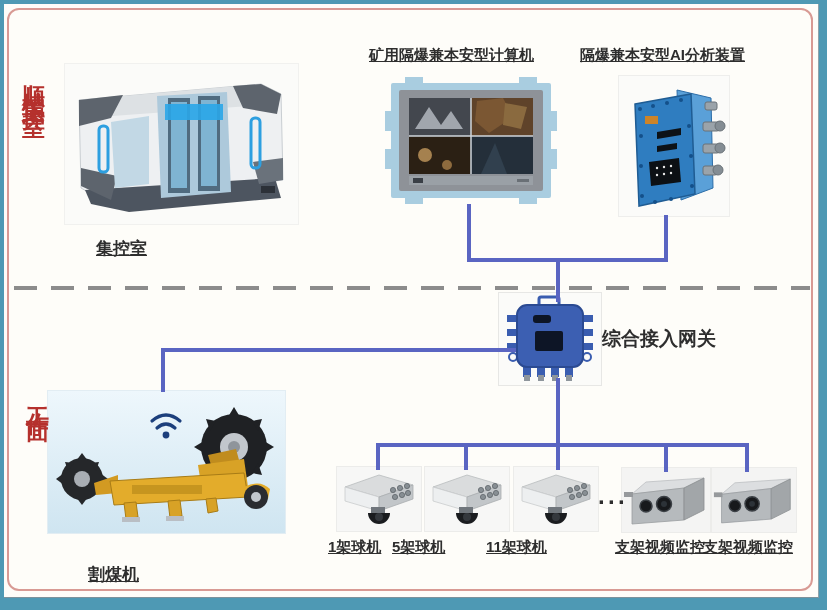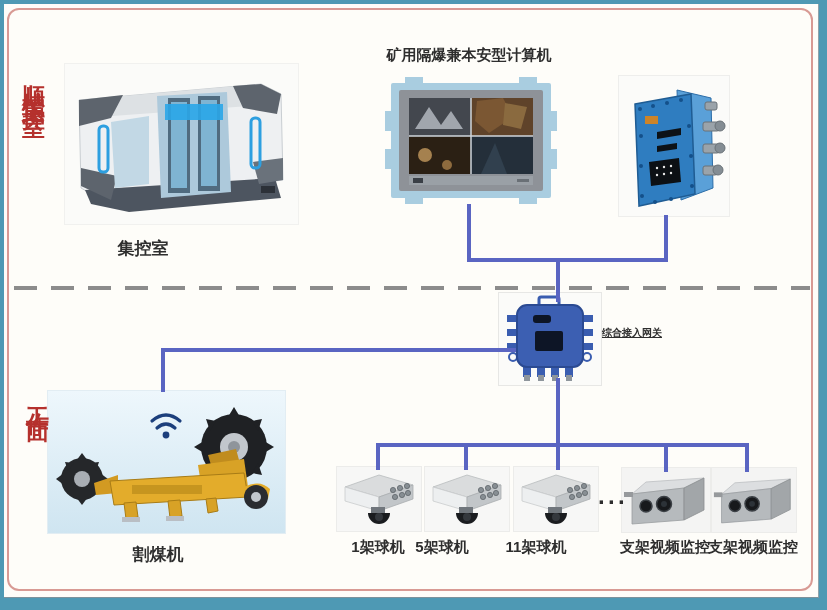--- a/index.html
+++ b/index.html
@@ -7,29 +7,29 @@
   .canvas{position:relative;width:827px;height:610px;background:#4e99b4;overflow:hidden;}
   .page{position:absolute;left:4px;top:4px;right:8px;bottom:12px;background:#fefdf9;
         border-right:1px solid #8fa2aa;border-bottom:1px solid #7d929b;}
   .pink-border{position:absolute;left:7px;top:8px;right:14px;bottom:19px;
         border:2px solid #d89a94;border-radius:12px;pointer-events:none;z-index:1;}
   .dashed-sep{position:absolute;left:14px;top:286px;width:796px;height:4px;z-index:2;
         background:repeating-linear-gradient(90deg,#8c8c8c 0 23px,transparent 23px 37px);}
   .vlabel{position:absolute;color:#b5312d;font-weight:bold;font-size:23px;
         writing-mode:vertical-rl;text-orientation:upright;letter-spacing:7px;z-index:3;}
   .node-label{position:absolute;color:#2e2e2e;font-weight:bold;font-size:15px;
-        text-align:center;z-index:4;white-space:nowrap;}
+        z-index:4;white-space:nowrap;text-decoration:underline;}
   .node-label.big{font-size:17px;}
   .img-card{position:absolute;background:#fbfbf9;border:1px solid #ececea;z-index:2;}
   .img-card svg{display:block;width:100%;height:100%;}
   .line{position:absolute;background:#5a65c2;z-index:5;}
   .ellipsis{position:absolute;left:598px;top:488px;font-size:24px;font-weight:bold;
         color:#2e2e2e;letter-spacing:2px;z-index:4;}
-  .gw-label{position:absolute;left:602px;top:326px;font-size:10px;font-weight:bold;
-        color:#2e2e2e;z-index:4;white-space:nowrap;text-decoration:underline;}
+  .gw-label{position:absolute;left:602px;top:326px;font-size:19px;font-weight:bold;
+        color:#2e2e2e;z-index:4;white-space:nowrap;}
 </style>
 </head>
 <body>
 
 <div class="canvas">
   <div class="page"></div>
   <div class="pink-border"></div>
 
   <div class="vlabel" style="left:19px;top:67px;">顺槽集控室</div>
   <div class="vlabel" style="left:23px;top:388px;">工作面</div>
@@ -50,21 +50,21 @@
       <rect x="133" y="32" width="22" height="95" fill="#3f5a6e" opacity="0.85"></rect>
       <rect x="106" y="38" width="16" height="86" fill="#7fb4d2"></rect>
       <rect x="136" y="36" width="16" height="86" fill="#7fb4d2"></rect>
       <rect x="100" y="40" width="58" height="16" fill="#2aa6e8" opacity="0.9"></rect>
       <polygon points="46,58 84,52 84,120 50,124" fill="#c2d8e5"></polygon>
       <rect x="34" y="62" width="9" height="46" rx="4" fill="none" stroke="#2d9fe0" stroke-width="3"></rect>
       <rect x="186" y="54" width="9" height="50" rx="4" fill="none" stroke="#2d9fe0" stroke-width="3"></rect>
       <rect x="196" y="122" width="14" height="7" fill="#2c3138"></rect>
     </svg>
   </div>
-  <div class="node-label big" style="left:73px;top:237px;width:140px;">集控室</div>
+  <div class="node-label big" style="left:96px;top:237px;width:140px;">集控室</div>
 
   <div class="node-label" style="left:369px;top:46px;width:200px;">矿用隔爆兼本安型计算机</div>
   <div class="img-card" style="left:385px;top:77px;width:172px;height:127px;border:none;background:transparent;">
     <svg viewBox="0 0 172 127">
       <g fill="#a9cde0">
         <rect x="20" y="0" width="18" height="10"></rect>
           <rect x="134" y="0" width="18" height="10"></rect>
         <rect x="20" y="117" width="18" height="10"></rect>
           <rect x="134" y="117" width="18" height="10"></rect>
         <rect x="0" y="34" width="8" height="20"></rect>
@@ -86,20 +86,21 @@
       <rect x="86" y="59" width="62" height="38" fill="#242f3a"></rect>
       <polygon points="96,97 110,66 122,97" fill="#31404e"></polygon>
       <line x1="86" y1="21" x2="86" y2="97" stroke="#cfd6dc" stroke-width="1.5"></line>
       <line x1="24" y1="59" x2="148" y2="59" stroke="#cfd6dc" stroke-width="1.5"></line>
       <rect x="24" y="99" width="124" height="9" fill="#9aa0a6"></rect>
       <rect x="28" y="101" width="10" height="5" fill="#3a3f46"></rect>
       <rect x="132" y="102" width="12" height="3" fill="#6a7076"></rect>
     </svg>
   </div>
 
+  <div class="node-label" style="left:580px;top:46px;width:200px;">隔爆兼本安型AI分析装置</div>
   <div class="img-card" style="left:618px;top:75px;width:110px;height:140px;border-color:#eeeeec;">
     <svg viewBox="0 0 110 140">
       <polygon points="58,14 92,22 94,112 62,124" fill="#5aa0d8" stroke="#2c6da8"></polygon>
       <g fill="#9aa3aa" stroke="#6a7278">
         <rect x="84" y="46" width="16" height="9" rx="2"></rect>
           <circle cx="101" cy="50" r="5" fill="#848d94"></circle>
         <rect x="84" y="68" width="16" height="9" rx="2"></rect>
           <circle cx="101" cy="72" r="5" fill="#848d94"></circle>
         <rect x="84" y="90" width="14" height="9" rx="2"></rect>
           <circle cx="99" cy="94" r="5" fill="#848d94"></circle>
@@ -230,21 +231,21 @@
         <polygon points="76,112 88,111 90,126 78,128"></polygon>
         <polygon points="120,110 132,109 134,125 122,127"></polygon>
         <polygon points="158,108 168,107 170,120 160,122"></polygon>
       </g>
       <g fill="#b9bec4">
         <rect x="74" y="126" width="18" height="5"></rect>
         <rect x="118" y="125" width="18" height="5"></rect>
       </g>
     </svg>
   </div>
-  <div class="node-label big" style="left:88px;top:543px;width:140px;">割煤机</div>
+  <div class="node-label big" style="left:88px;top:563px;width:140px;">割煤机</div>
 
   <div class="img-card" style="left:336px;top:466px;width:84px;height:64px;background:#f7f7f6;">
     <svg viewBox="0 0 84 64">
       <polygon points="8,20 42,8 76,18 42,30" fill="#dadcdd" stroke="#b9bcbe" stroke-width="0.8"></polygon>
       <polygon points="8,20 42,30 42,44 8,34" fill="#edeff0" stroke="#c9cccd" stroke-width="0.8"></polygon>
       <polygon points="42,30 76,18 76,32 42,44" fill="#c2c6c9" stroke="#a9adb0" stroke-width="0.8"></polygon>
       <g fill="#878e93" stroke="#5f666b" stroke-width="0.8">
         <circle cx="56" cy="23" r="2.6"></circle>
           <circle cx="63" cy="21" r="2.6"></circle>
           <circle cx="70" cy="19" r="2.6"></circle>

